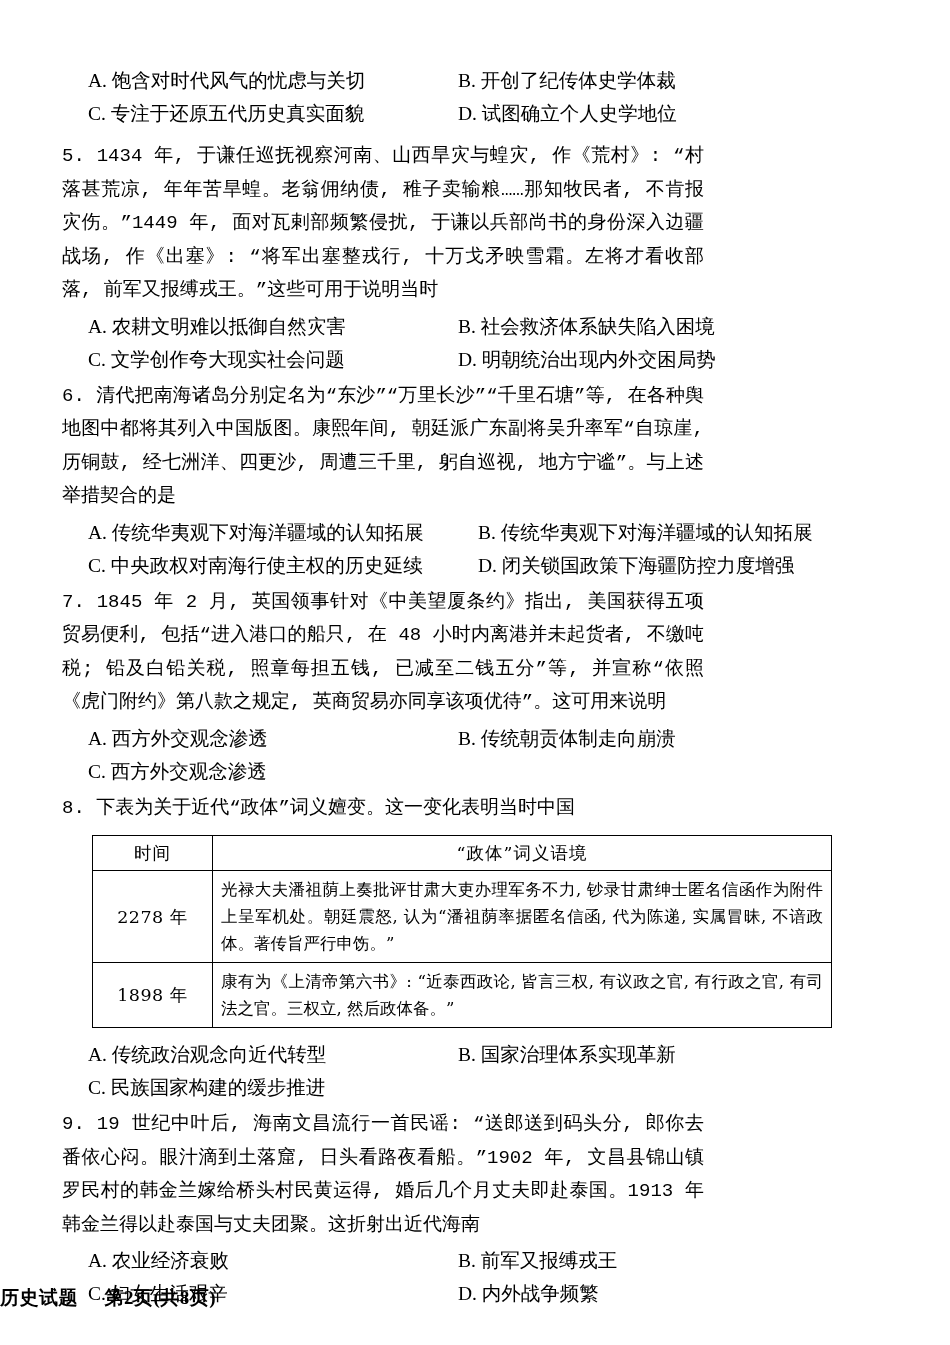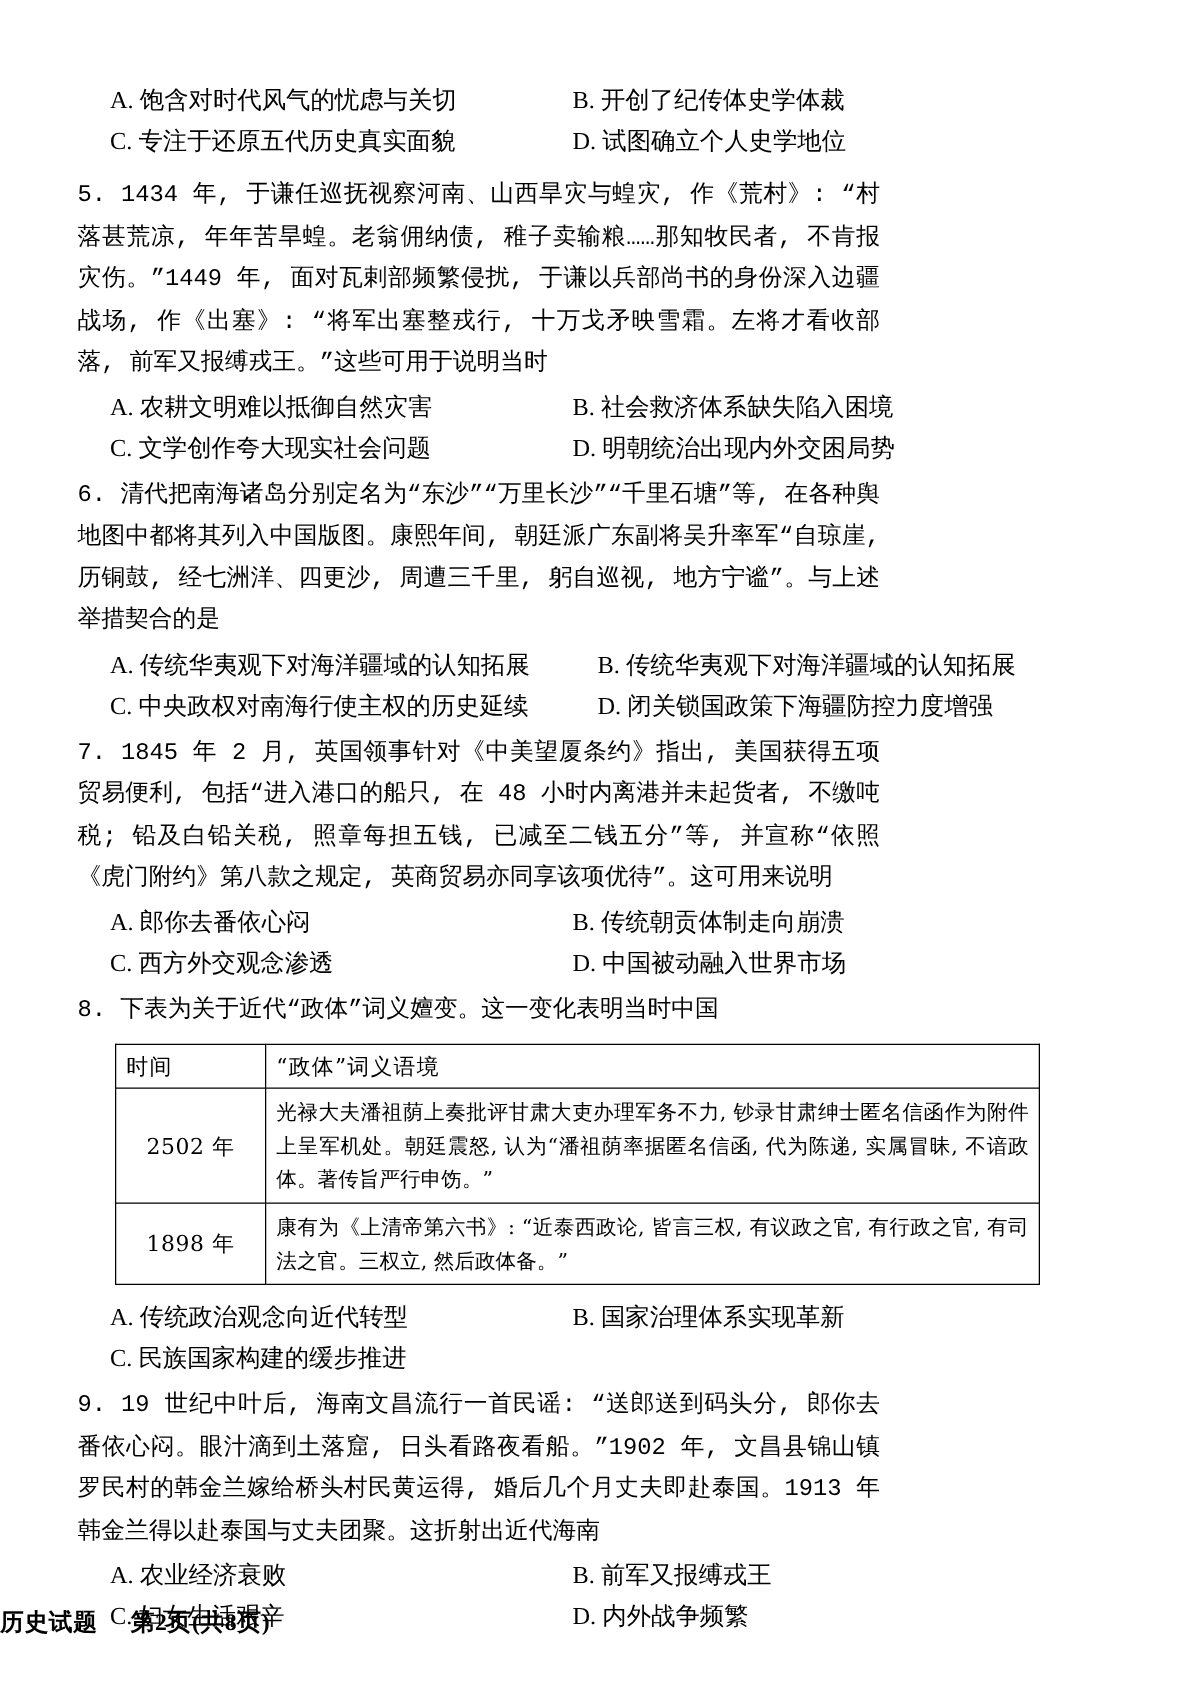--- a/index.html
+++ b/index.html
@@ -64,21 +64,21 @@
     width: 100%;
     table-layout: fixed;
   }
   table.zhengti td, table.zhengti th {
     border: 1.3px solid #000;
     padding: 5px 8px;
     vertical-align: middle;
     font-family: "DejaVu Serif", "Liberation Serif", serif;
   }
   table.zhengti th {
-    text-align: left;
+    text-align: center;
     font-weight: normal;
     font-size: 17.5px;
     letter-spacing: 1px;
   }
   .col-time { width: 120px; }
   td.time-cell {
     text-align: center;
     font-size: 17.5px;
     letter-spacing: 0.5px;
   }
@@ -132,45 +132,44 @@
       <div class="opt">A. 传统华夷观下对海洋疆域的认知拓展</div>
       <div class="opt">B. 传统华夷观下对海洋疆域的认知拓展</div>
       <div class="opt">C. 中央政权对南海行使主权的历史延续</div>
       <div class="opt">D. 闭关锁国政策下海疆防控力度增强</div>
     </div>
   </div>
 
   <div class="q-block">
     <div class="q-stem">7. 1845 年 2 月, 英国领事针对《中美望厦条约》指出, 美国获得五项贸易便利, 包括“进入港口的船只, 在 48 小时内离港并未起货者, 不缴吨税; 铅及白铅关税, 照章每担五钱, 已减至二钱五分”等, 并宣称“依照《虎门附约》第八款之规定, 英商贸易亦同享该项优待”。这可用来说明</div>
     <div class="opts">
-      <div class="opt">A. 郎你去番依心闷</div>
+      <div class="opt">A. 西方外交观念渗透</div>
       <div class="opt">B. 传统朝贡体制走向崩溃</div>
       <div class="opt">C. 西方外交观念渗透</div>
-      <div class="opt">D. 中国被动融入世界市场</div>
     </div>
   </div>
 
   <div class="q-block">
     <div class="q-stem">8. 下表为关于近代“政体”词义嬗变。这一变化表明当时中国</div>
 
     <div class="tbl-wrap">
       <table class="zhengti">
         <colgroup>
           <col class="col-time">
           <col>
         </colgroup>
         <thead>
           <tr>
             <th>时间</th>
             <th>“政体”词义语境</th>
           </tr>
         </thead>
         <tbody>
           <tr>
-            <td class="time-cell">2502 年</td>
+            <td class="time-cell">2278 年</td>
             <td class="ctx-cell">光禄大夫潘祖荫上奏批评甘肃大吏办理军务不力, 钞录甘肃绅士匿名信函作为附件上呈军机处。朝廷震怒, 认为“潘祖荫率据匿名信函, 代为陈递, 实属冒昧, 不谙政体。著传旨严行申饬。”</td>
           </tr>
           <tr>
             <td class="time-cell">1898 年</td>
             <td class="ctx-cell">康有为《上清帝第六书》: “近泰西政论, 皆言三权, 有议政之官, 有行政之官, 有司法之官。三权立, 然后政体备。”</td>
           </tr>
         </tbody>
       </table>
     </div>
 

